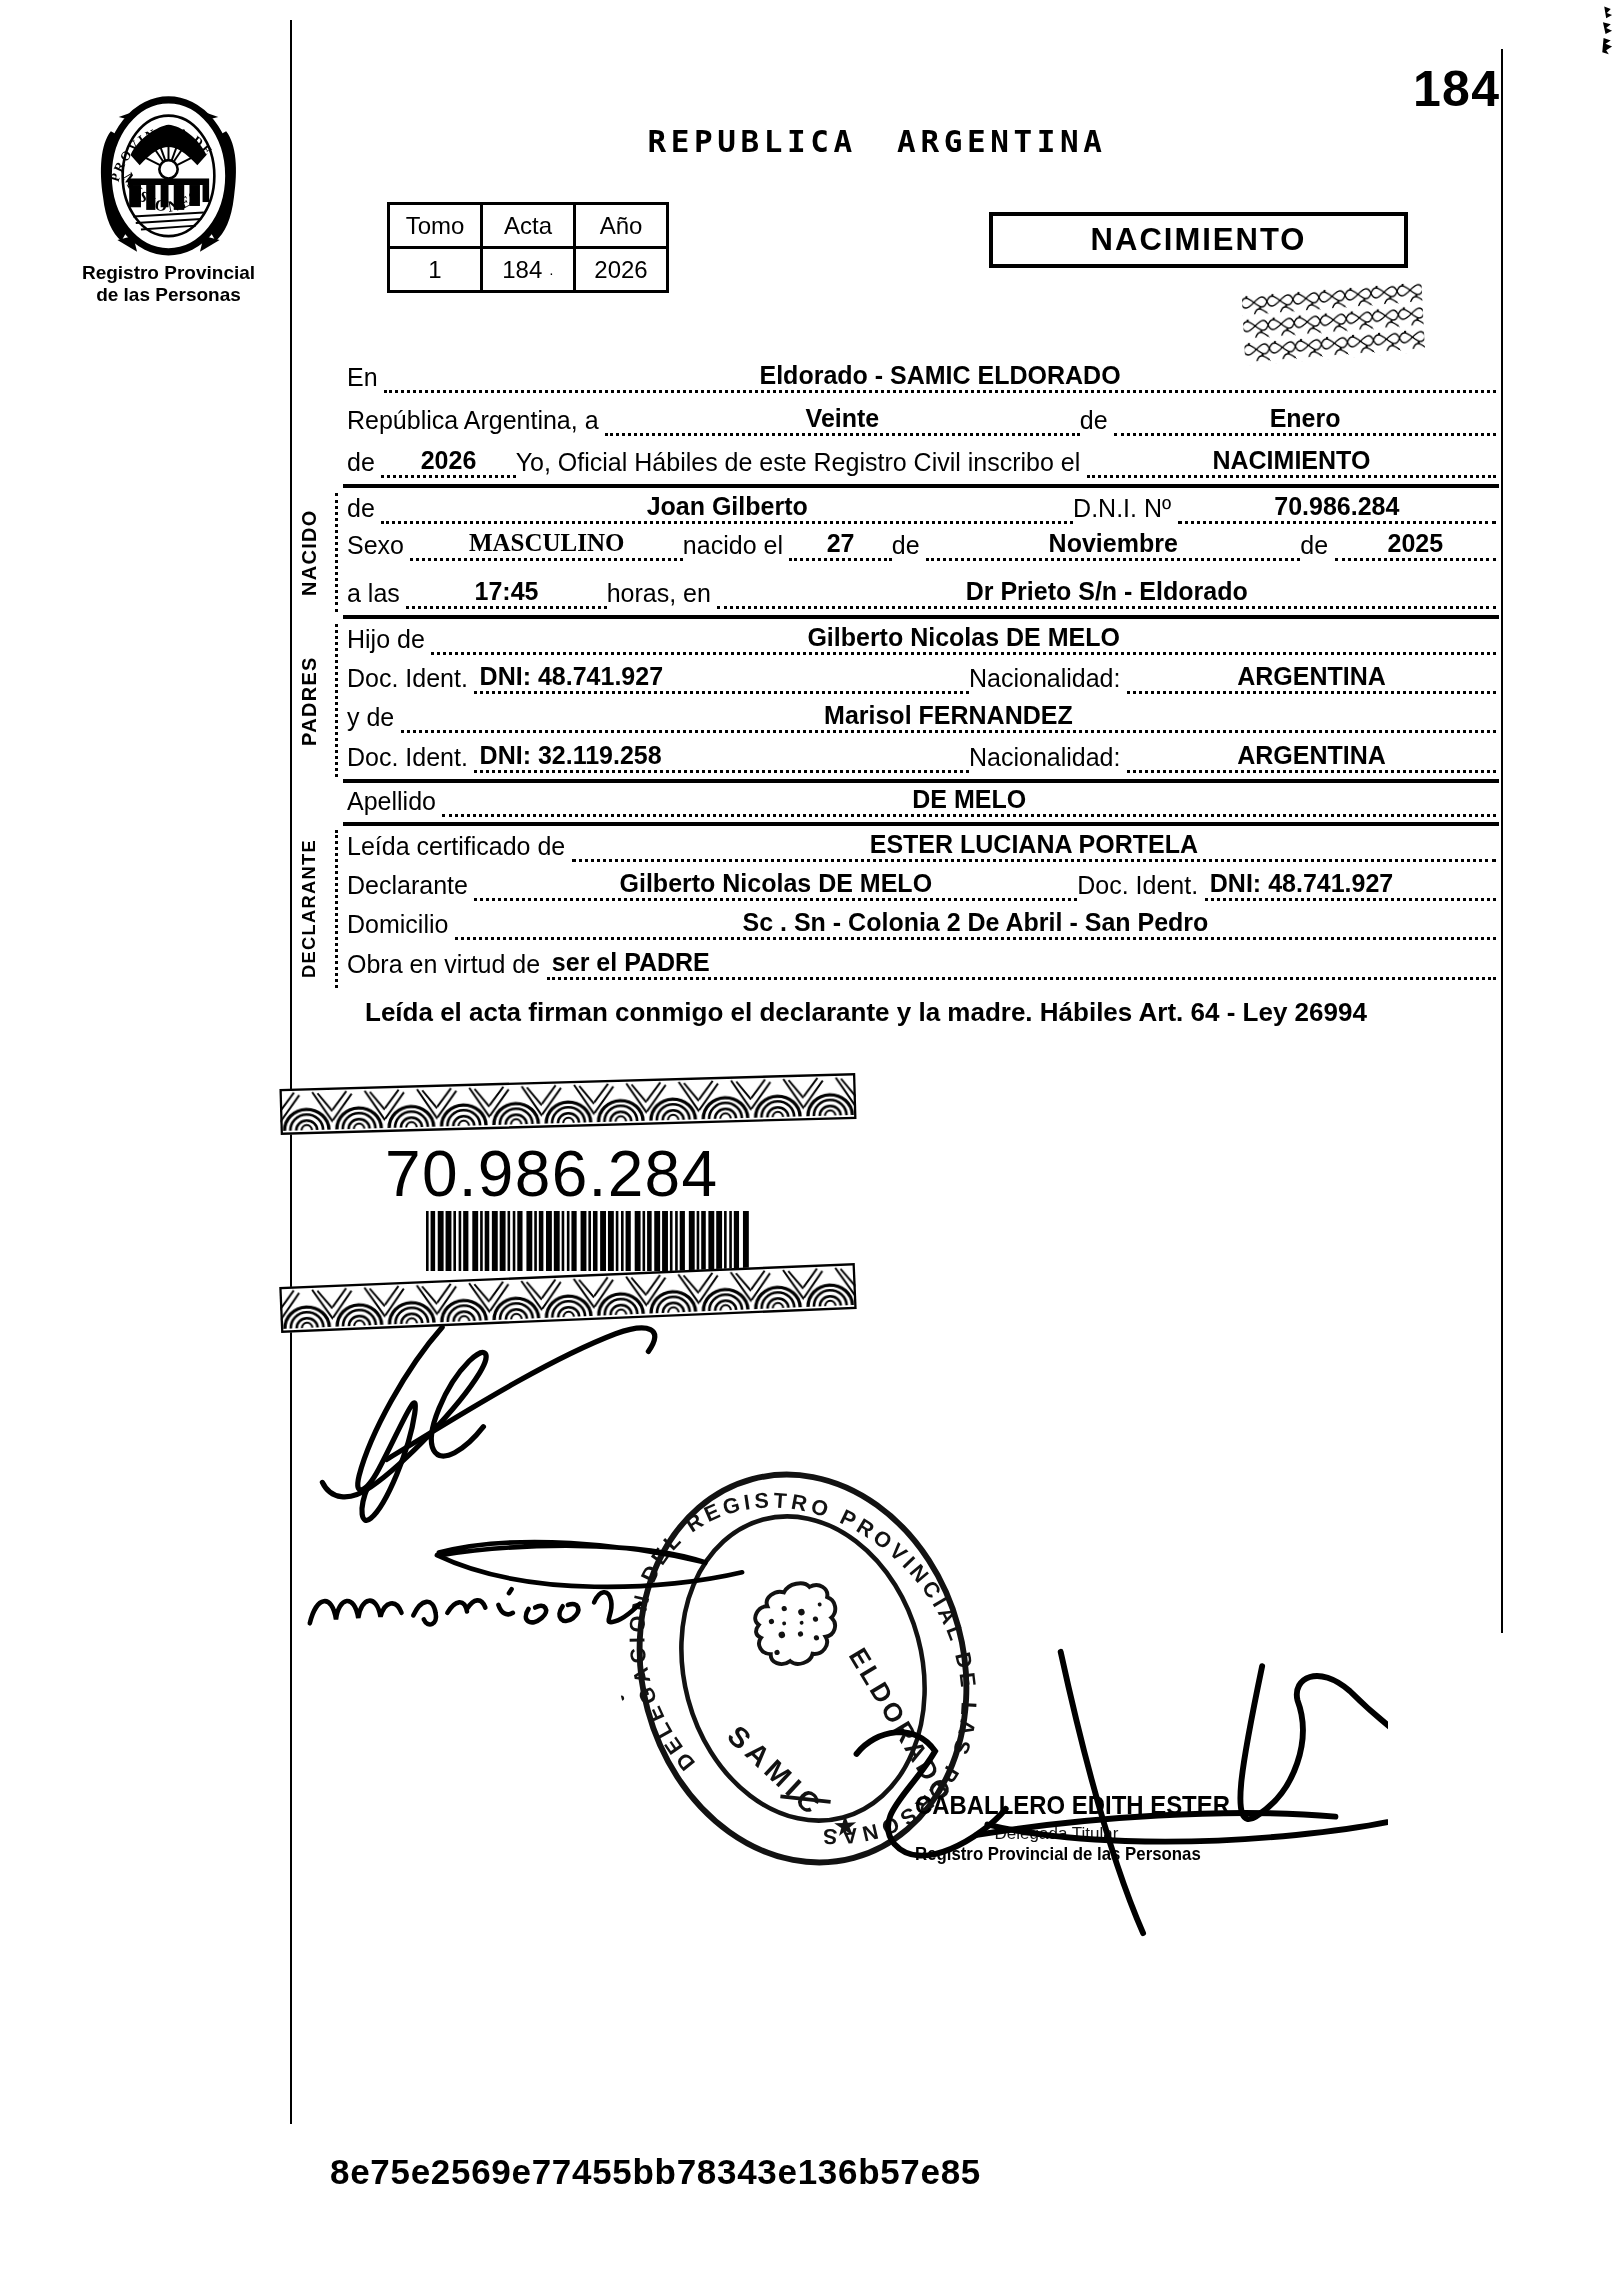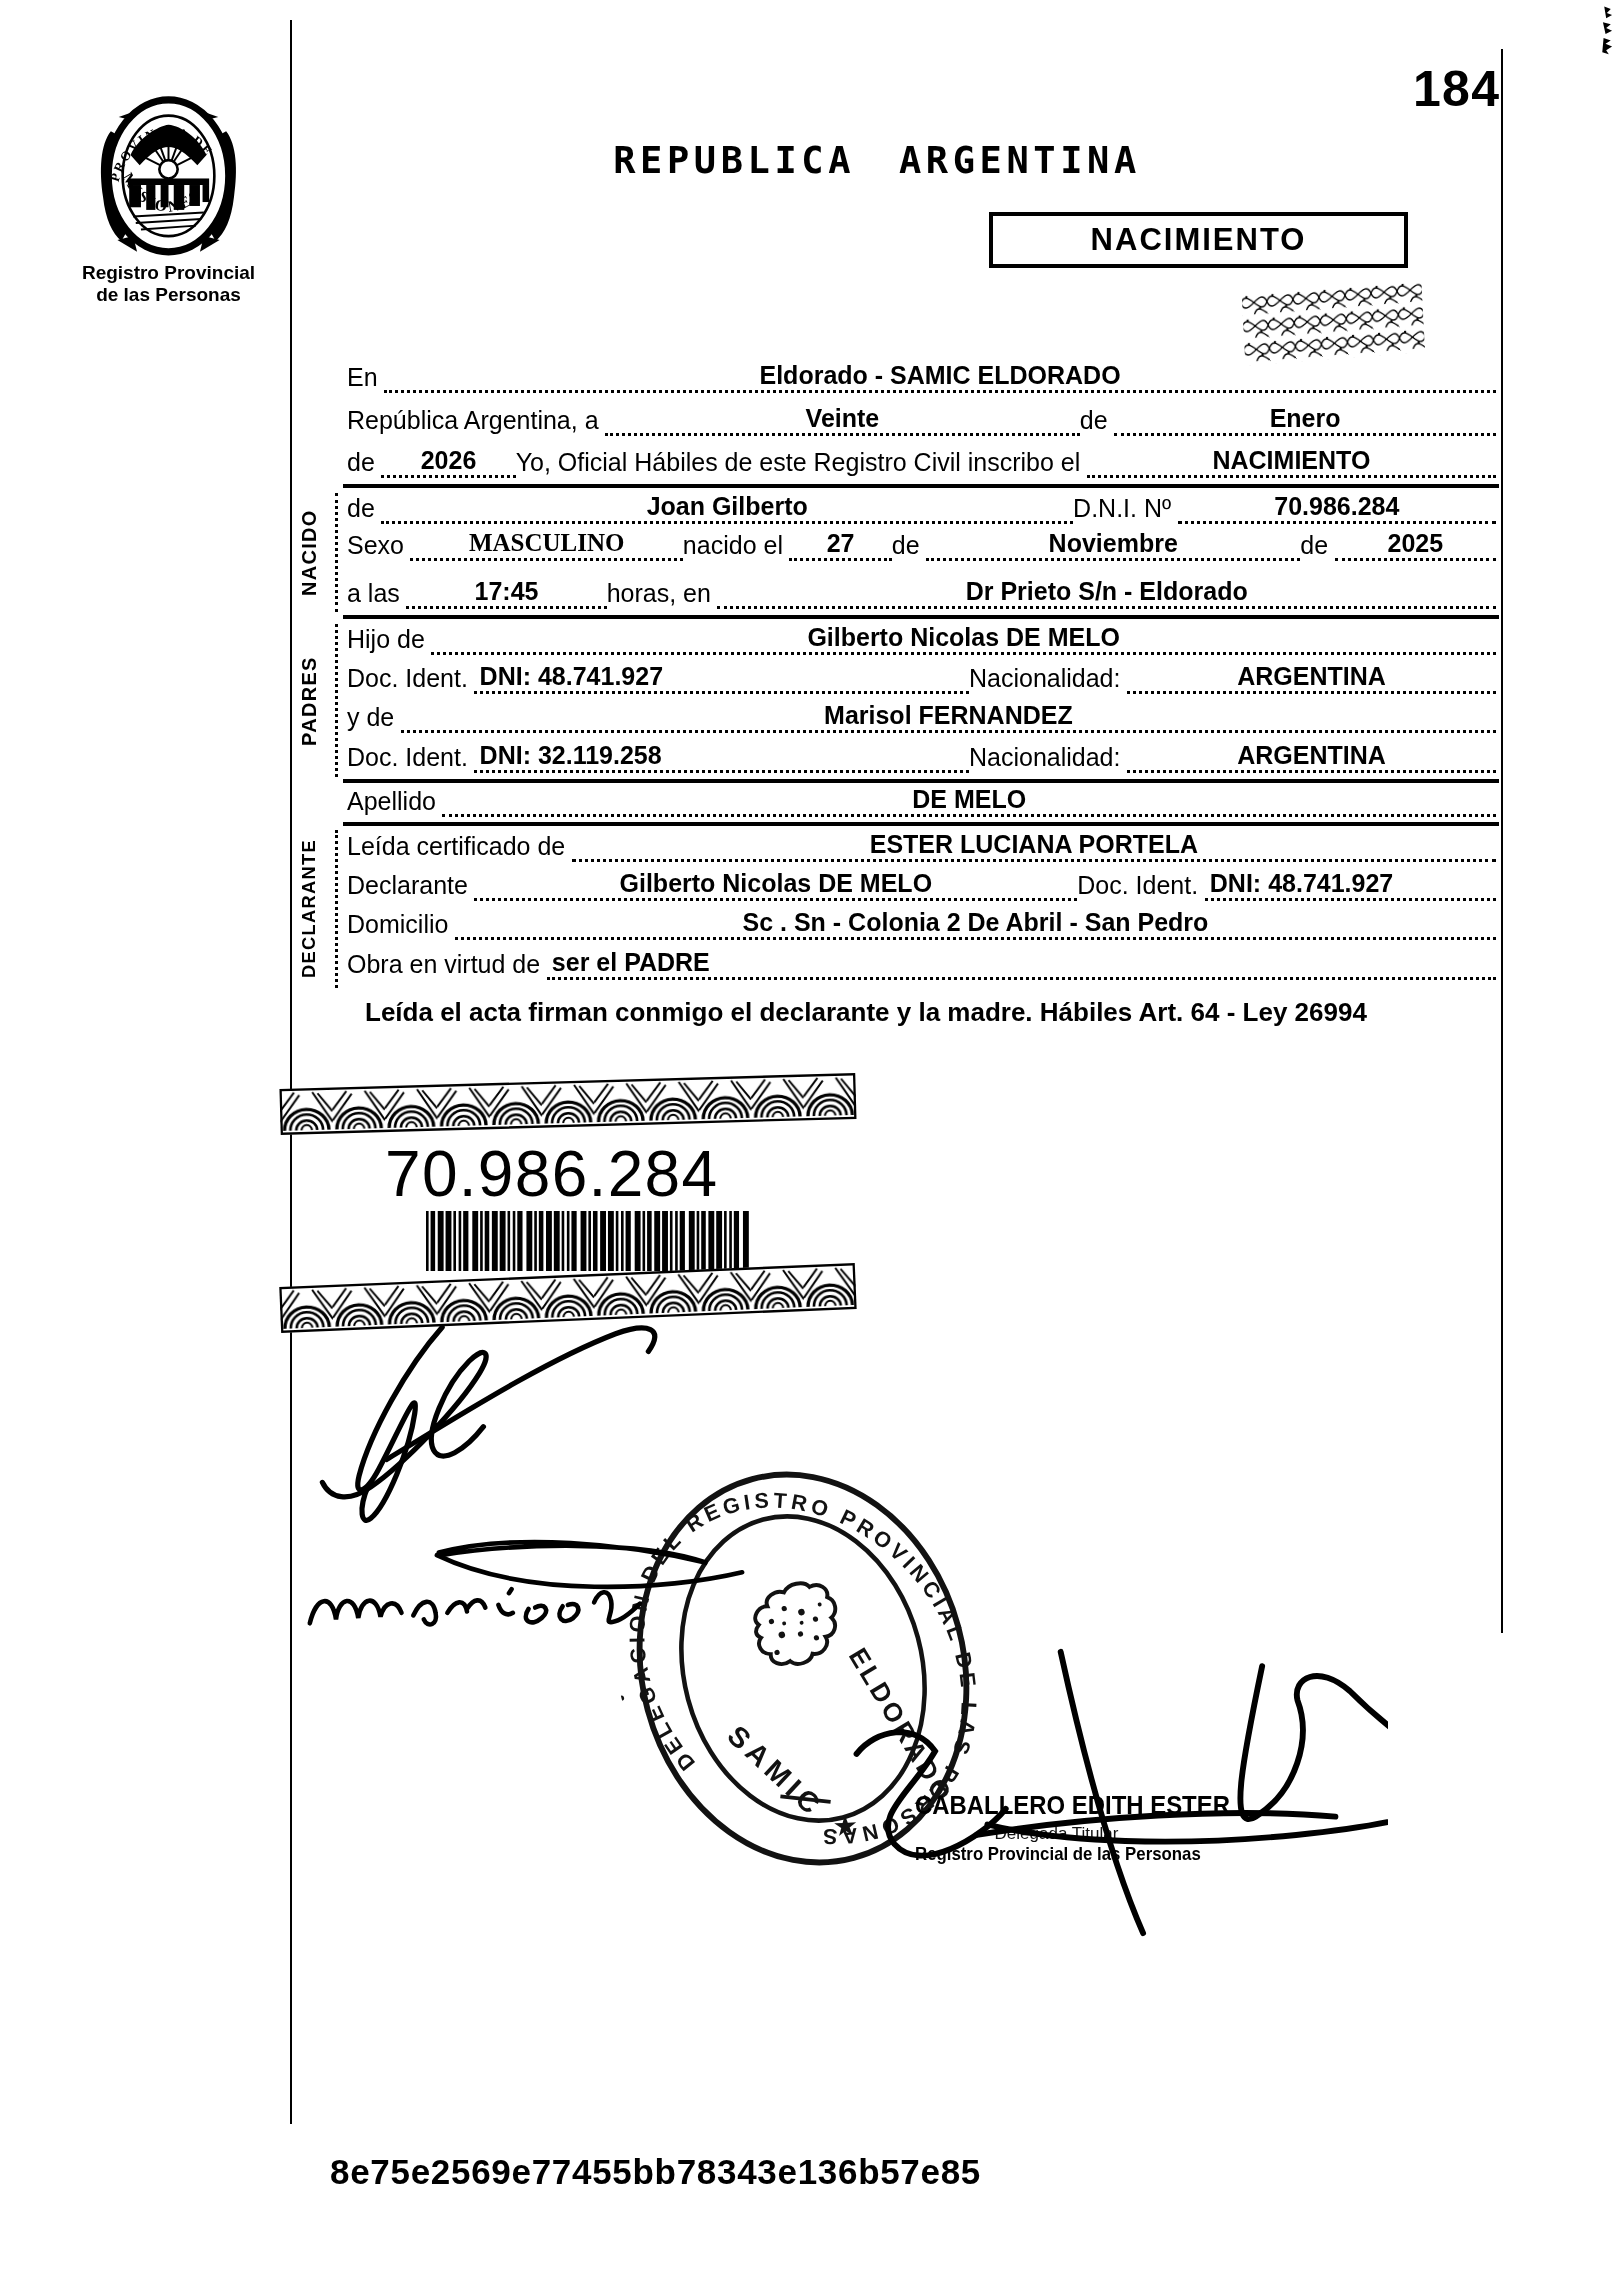--- a/index.html
+++ b/index.html
@@ -6,22 +6,22 @@
   #page{position:relative;width:1623px;height:2295px;background:#fff;color:#000;
         font-family:"Liberation Sans",sans-serif;overflow:hidden;}
   
   .vline{position:absolute;background:#000;width:2px;}
   
   #seal{position:absolute;left:99px;top:92px;}
   #org-name{position:absolute;left:77px;top:262px;width:183px;text-align:center;
             font-weight:bold;font-size:19px;line-height:1.15;}
   
   #doc-title{position:absolute;left:347px;top:123px;width:1060px;text-align:center;
-             font-family:"DejaVu Sans Mono",monospace;font-weight:bold;font-size:37px;
-             letter-spacing:4.6px;word-spacing:17px;margin-top:16px;}
+             font-family:"DejaVu Sans Mono",monospace;font-weight:bold;font-size:31px;
+             letter-spacing:4.6px;word-spacing:17px;}
   #record-table{position:absolute;left:387px;top:202px;border-collapse:collapse;}
   #record-table td{border:3.3px solid #000;width:90px;height:41px;text-align:center;
                    font-size:24px;padding:0;}
   #type-box{position:absolute;left:989px;top:212px;width:411px;height:48px;border:4.6px solid #000;
             display:flex;align-items:center;justify-content:center;font-weight:bold;
             font-size:31px;letter-spacing:2px;}
   #page-number{position:absolute;left:1413px;top:60px;width:88px;font-size:50px;
                font-weight:bold;letter-spacing:1.3px;}
   #guilloche{position:absolute;left:1242px;top:287px;transform:rotate(-3deg);}
   
@@ -122,20 +122,34 @@
     </g>
   </svg>
   <div id="org-name">
     <div>Registro Provincial</div>
     <div>de las Personas</div>
   </div>
 
   <div id="doc-title">REPUBLICA ARGENTINA</div>
   <div id="page-number">184</div>
 
+  <table id="record-table">
+    <tbody>
+        <tr>
+      <td>Tomo</td>
+      <td>Acta</td>
+      <td>Año</td>
+    </tr>
+    <tr>
+      <td>1</td>
+      <td><span>184</span> <span style="font-size:14.4px;">·</span></td>
+      <td>2026</td>
+    </tr>
+  </tbody>
+    </table>
 
   <div id="type-box">NACIMIENTO</div>
 
   <svg id="guilloche" width="183" height="77" viewBox="0 0 280 118">
     <defs>
       <pattern id="gq" width="40" height="36" patternUnits="userSpaceOnUse">
         <g stroke="#000" fill="none" stroke-width="2">
           <path d="M0,18 C10,-8 30,44 40,18"></path>
           <path d="M0,18 C10,44 30,-8 40,18"></path>
           <path d="M-20,0 C-10,26 10,-26 20,0 M20,36 C30,10 50,62 60,36"></path>

